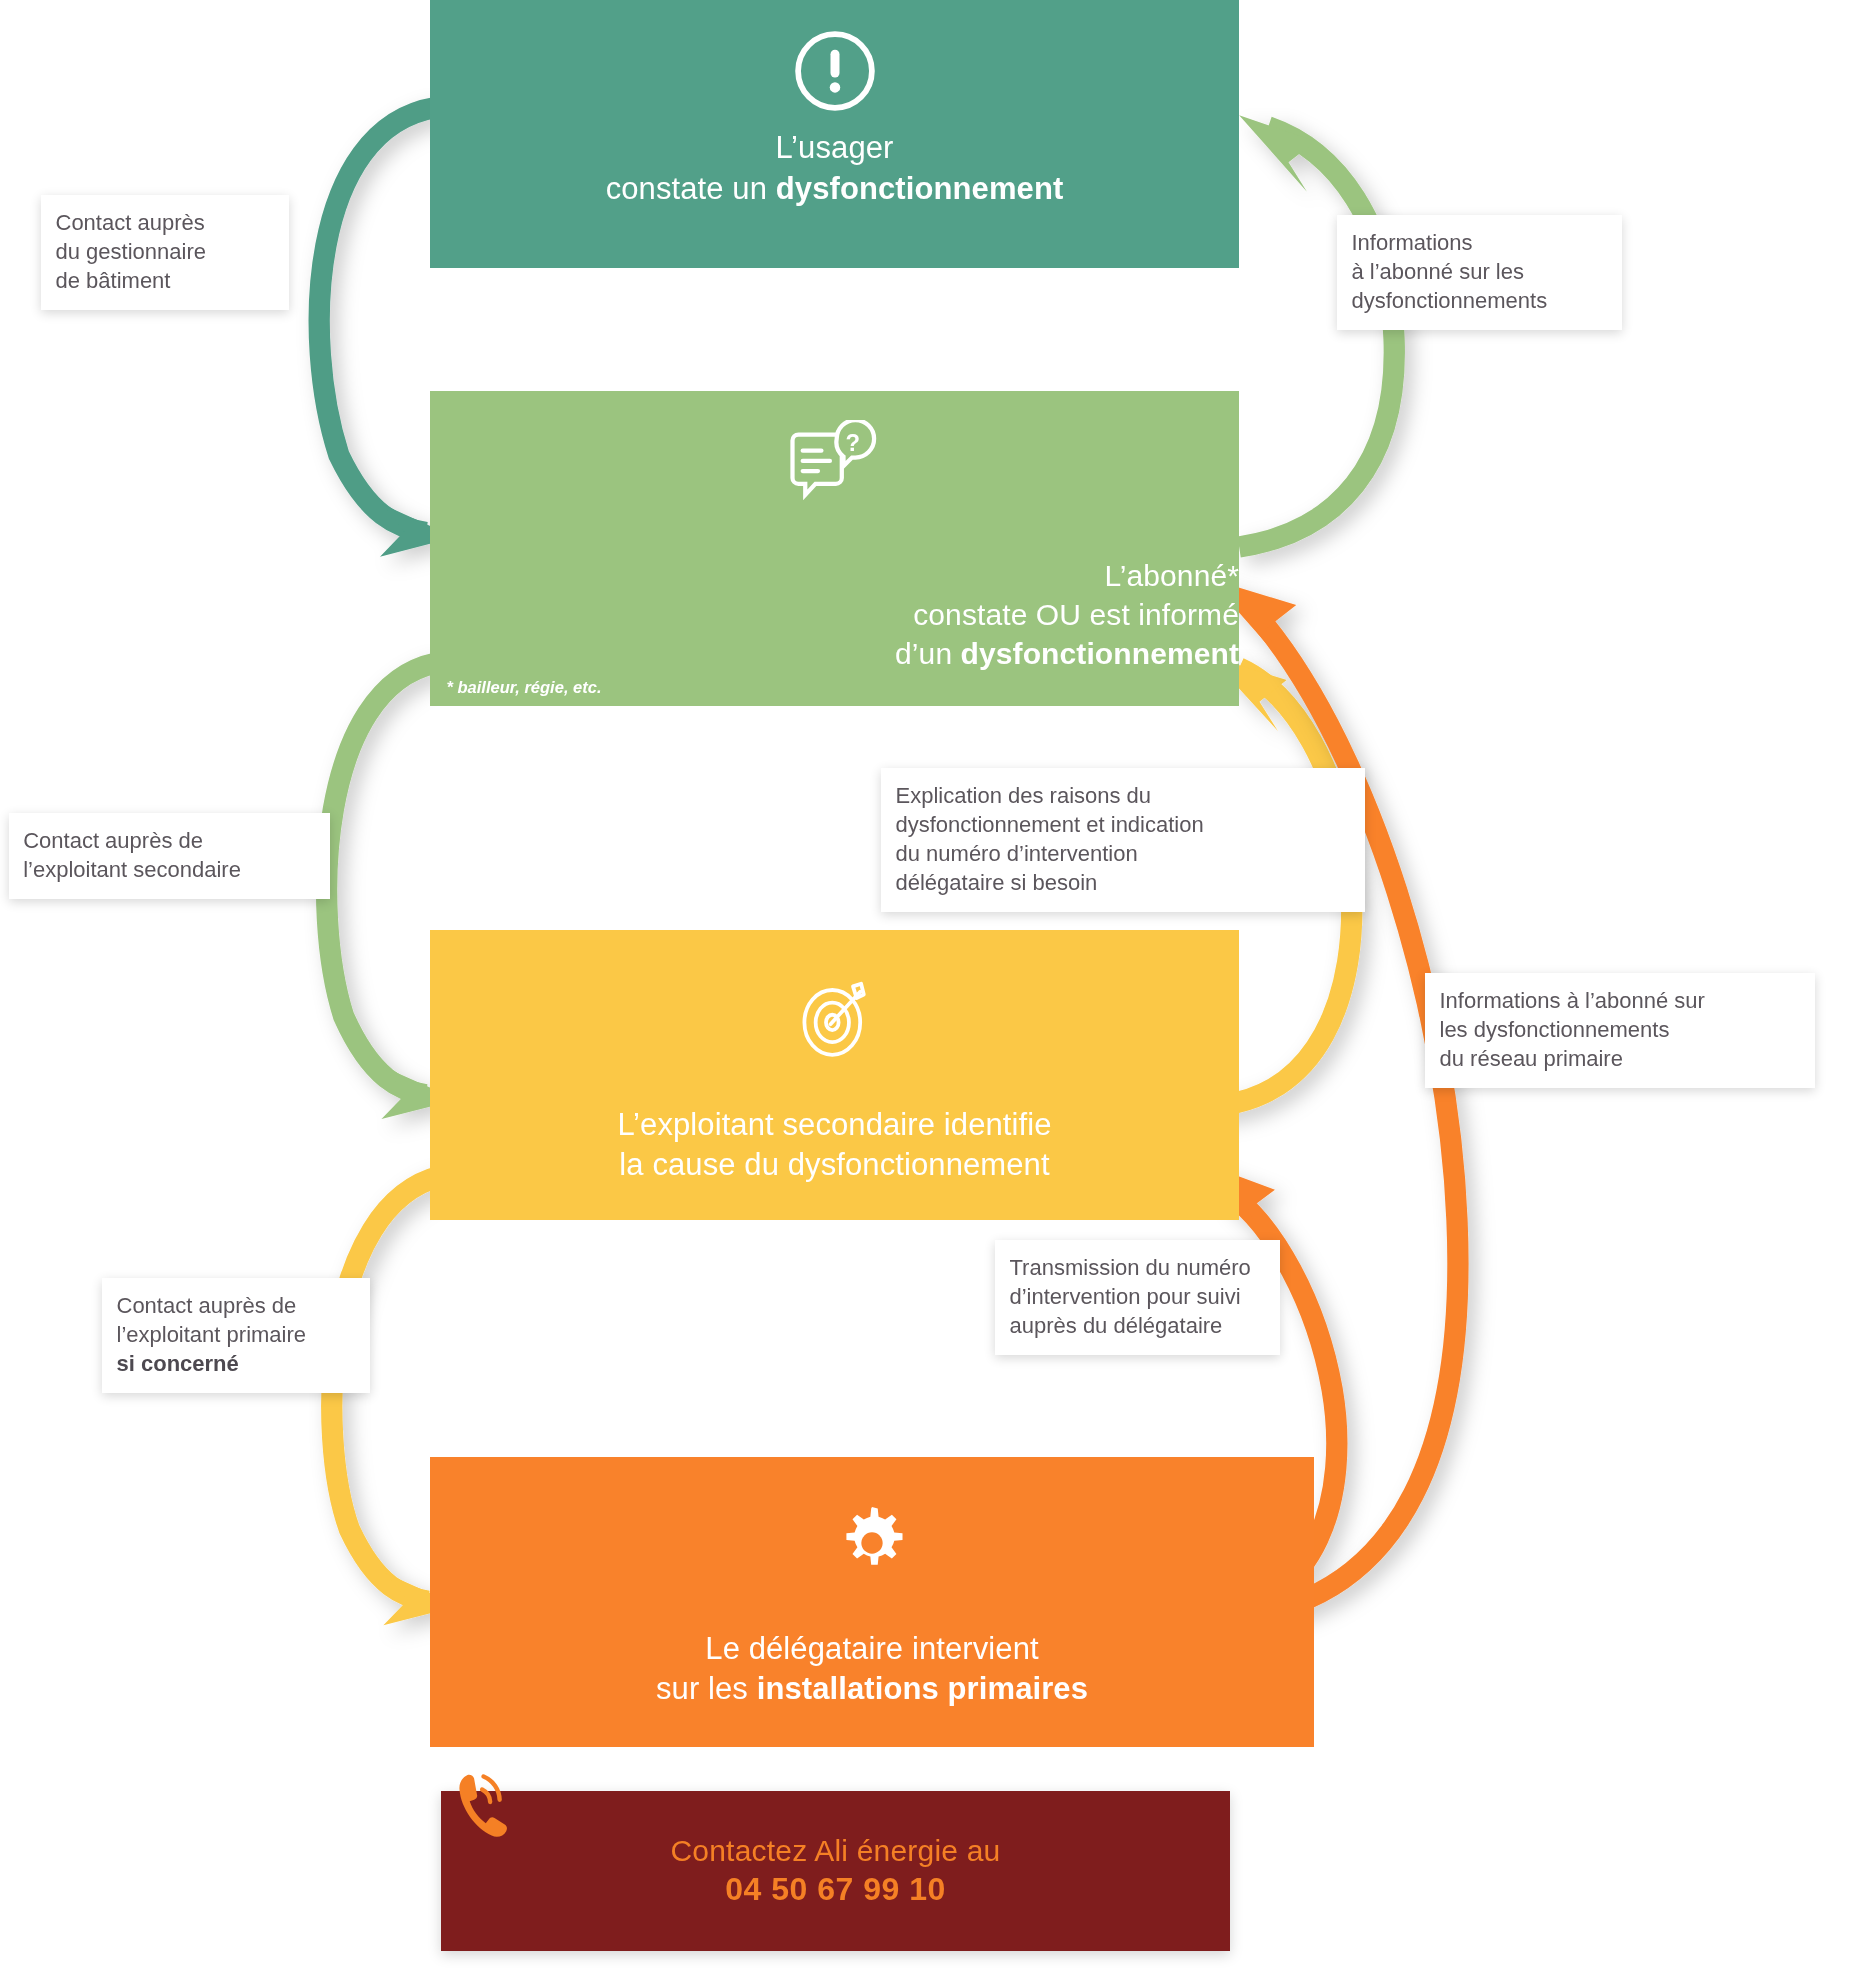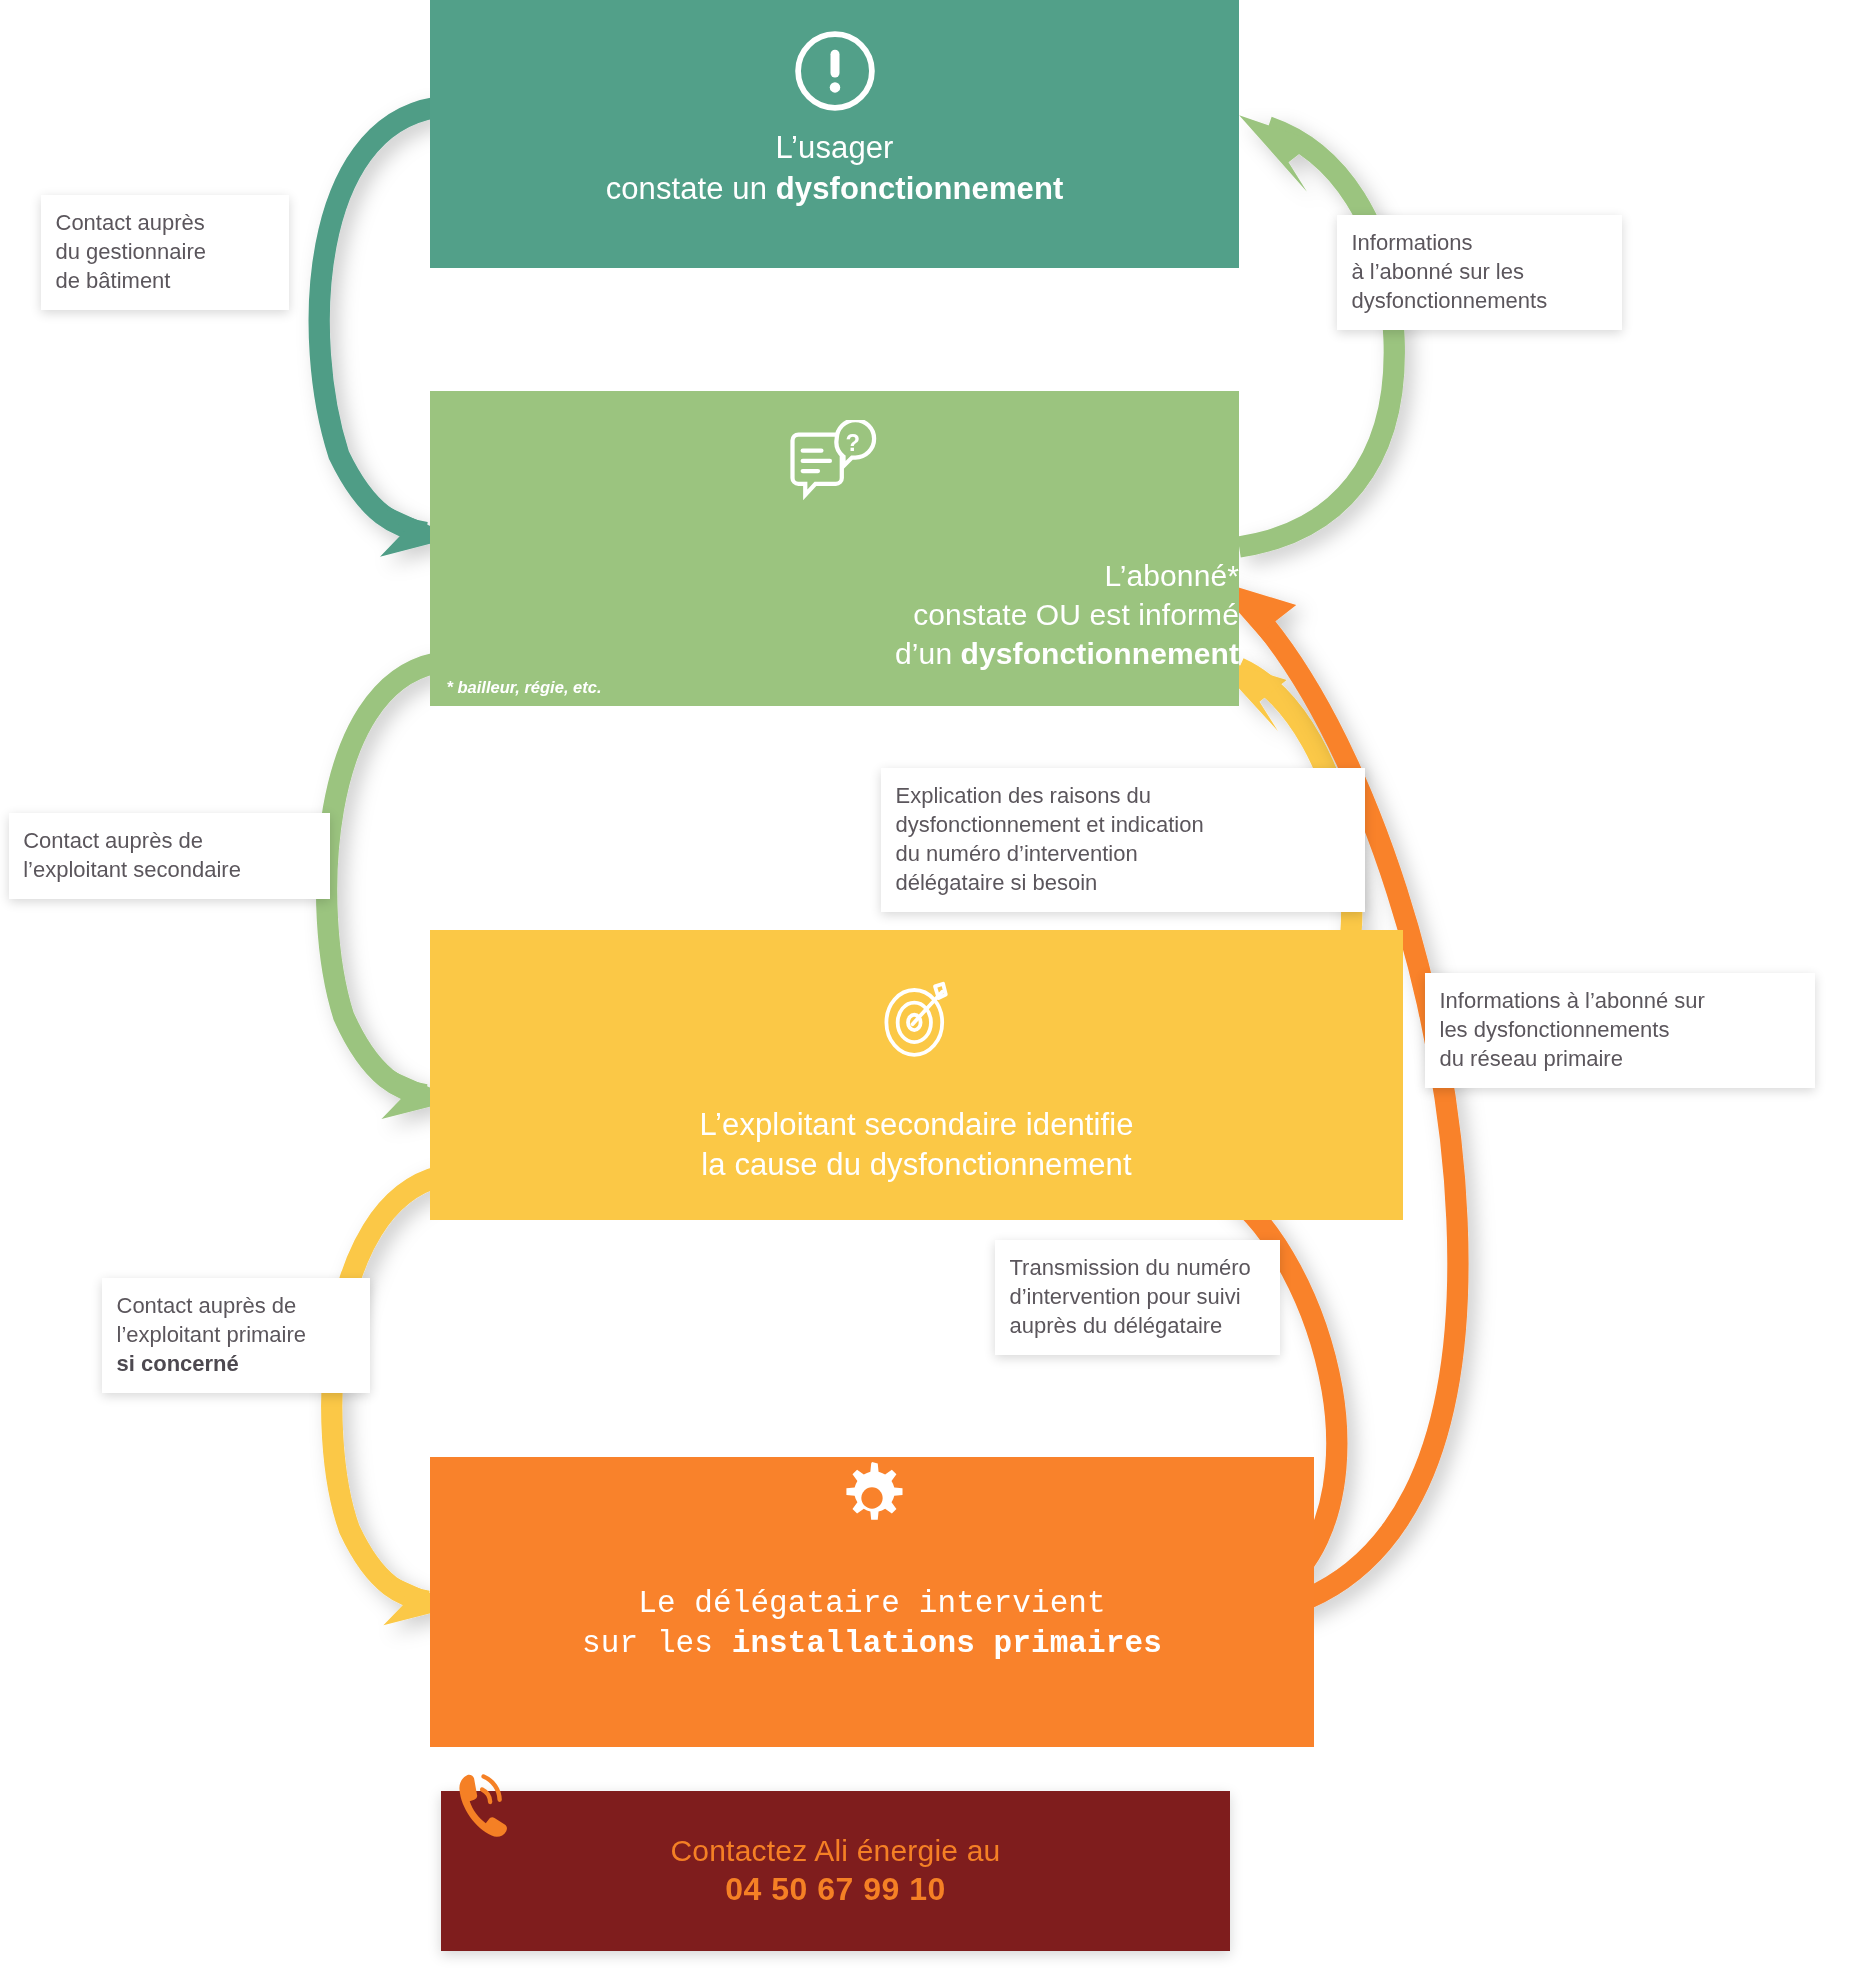--- a/index.html
+++ b/index.html
@@ -114,39 +114,39 @@
     <div class="ptitle" style="font-size:30px;margin-top:44px;text-align:right;">
       <div>L’abonné*</div>
       <div>constate OU est informé</div>
       <div>
         <span>d’un </span><b>dysfonctionnement</b>
       </div>
     </div>
     <div class="pnote">* bailleur, régie, etc.</div>
   </div>
 
-  <div class="pbox" style="left:430px;top:930px;width:973px;height:290px;background:#fbc846;
+  <div class="pbox" style="left:430px;top:930px;width:809px;height:290px;background:#fbc846;
               padding-top:42px;">
     <div class="icon-wrap" style="width:90px;height:90px;">
       <svg viewBox="0 0 100 100" width="90" height="90" aria-hidden="true">
         <ellipse cx="47" cy="56" rx="31" ry="36" fill="none" stroke="#ffffff" stroke-width="4.2"></ellipse>
         <ellipse cx="47" cy="56" rx="18.5" ry="22" fill="none" stroke="#ffffff" stroke-width="4.2"></ellipse>
         <ellipse cx="47" cy="56" rx="7" ry="8.5" fill="none" stroke="#ffffff" stroke-width="4.2"></ellipse>
         <line x1="45" y1="58" x2="78" y2="22" stroke="#ffffff" stroke-width="4.2" stroke-linecap="round"></line>
         <path d="M70 16 L79 13 L82 25 L74 29 Z" fill="none" stroke="#ffffff" stroke-width="4.2" stroke-linejoin="round"></path>
       </svg>
     </div>
     <div class="ptitle" style="font-size:31px;margin-top:43px;">
       <div>L’exploitant secondaire identifie</div>
       <div>la cause du dysfonctionnement</div>
     </div>
   </div>
 
   <div class="pbox" style="left:430px;top:1457px;width:884px;height:290px;background:#f9822b;
-              font-family:Liberation Mono, monospace;">
+              padding-top:45px;">
     <div class="icon-wrap" style="width:82px;height:82px;">
       <svg viewBox="0 0 100 100" width="82" height="82" aria-hidden="true">
         <path fill="#ffffff" d="M50 6 l7 2 1 10 a28 28 0 0 1 8 3.4 l8.2-6 5.6 5.6 -6 8.2 a28 28 0 0 1 3.4 8 l10 1 0 8 -10 1 a28 28 0 0 1 -3.4 8 l6 8.2 -5.6 5.6 -8.2-6 a28 28 0 0 1 -8 3.4 l-1 10 -8 0 -1-10 a28 28 0 0 1 -8-3.4 l-8.2 6 -5.6-5.6 6-8.2 a28 28 0 0 1 -3.4-8 l-10-1 0-8 10-1 a28 28 0 0 1 3.4-8 l-6-8.2 5.6-5.6 8.2 6 a28 28 0 0 1 8-3.4 l1-10 z"></path>
         <circle cx="50" cy="50" r="13" fill="#f9822b"></circle>
       </svg>
     </div>
     <div class="ptitle" style="font-size:31px;margin-top:45px;">
       <div>Le délégataire intervient</div>
       <div>
         <span>sur les </span><b>installations primaires</b>

